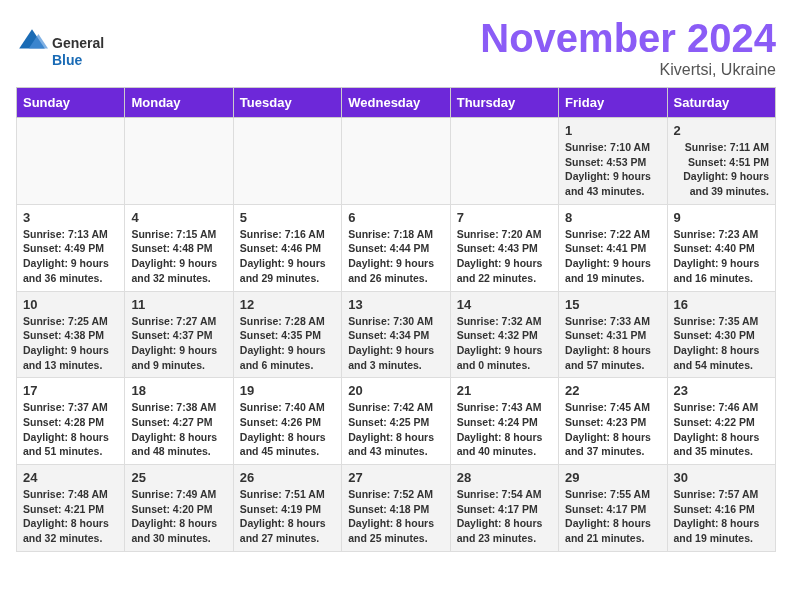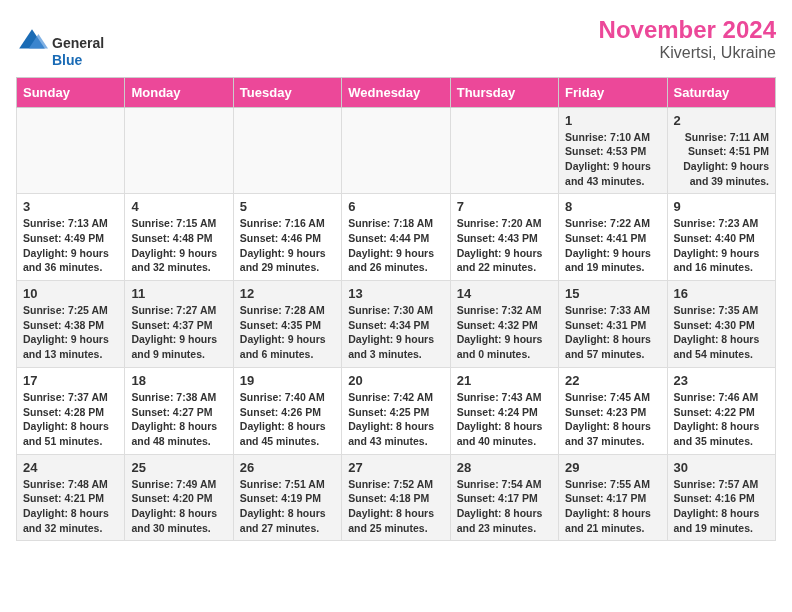--- a/index.html
+++ b/index.html
@@ -32,35 +32,35 @@
     .logo-general { color: #333; }
     .logo-blue { color: #1a6bb5; }
     .logo-icon {
       width: 32px;
       height: 32px;
     }
     .title-section {
       text-align: right;
     }
     .month-title {
-      font-size: 24px;
-      font-weight: bold;
-      color: #ec4899;
+      font-size: 40px;
+      font-weight: bold;
+      color: #8b5cf6;
     }
     .subtitle {
       font-size: 16px;
       color: #555;
     }
     table {
       width: 100%;
       border-collapse: collapse;
       table-layout: fixed;
     }
     th {
-      background-color: #ec4899;
+      background-color: #6d28d9;
       color: white;
       font-size: 13px;
       font-weight: bold;
       padding: 7px 6px;
       text-align: left;
       border: 1px solid #ccc;
     }
     td {
       vertical-align: top;
       padding: 5px 6px;

